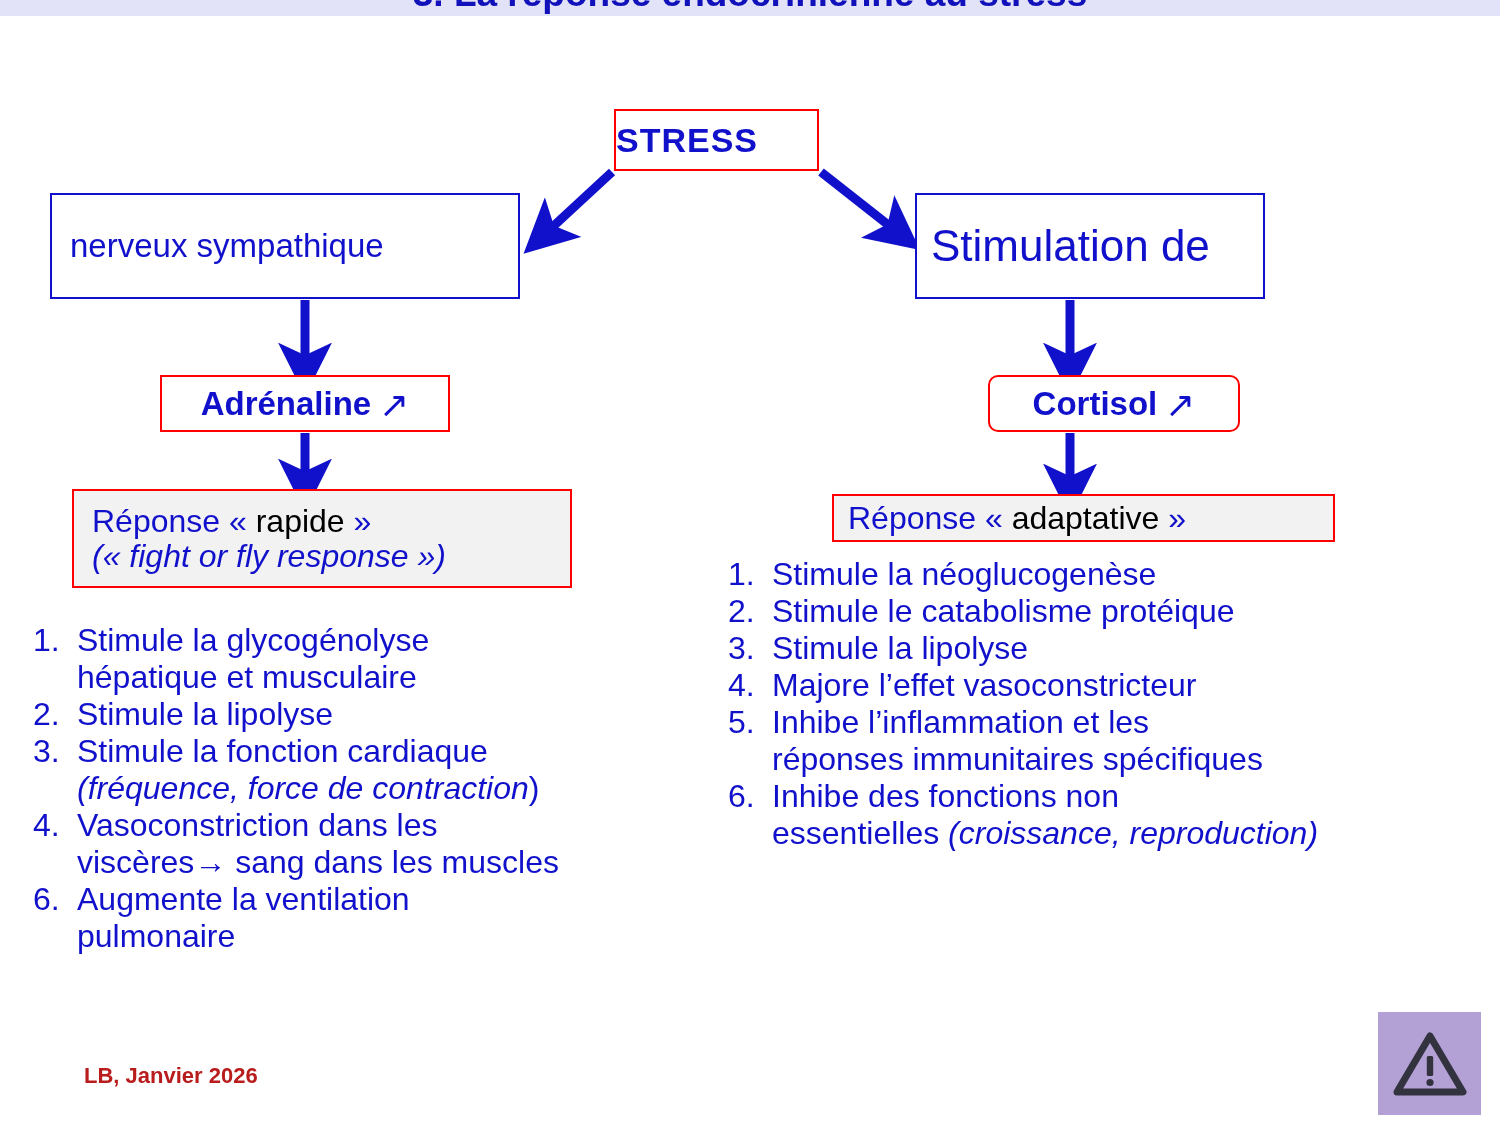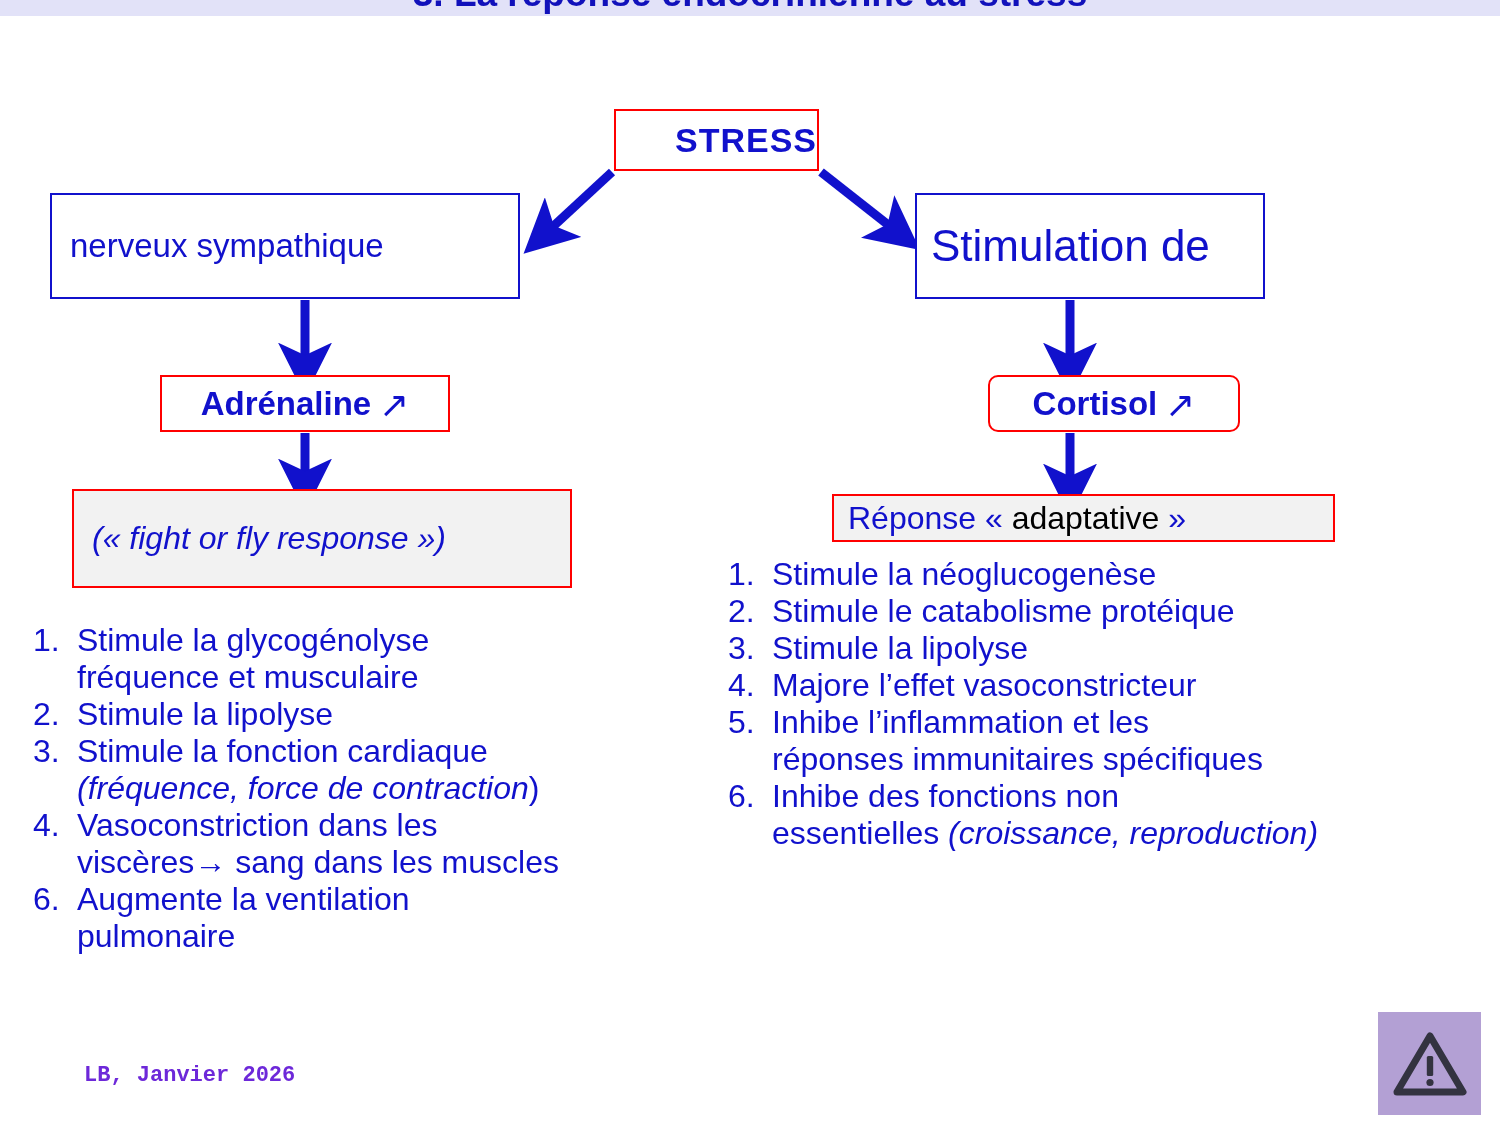--- a/index.html
+++ b/index.html
@@ -39,21 +39,21 @@
     display:flex;
     flex-direction:column;
     justify-content:center;
   }
   .box-red{border:2px solid #ff0000;}
   .box-blue{border:2px solid #1111cc;}
   .box-gray-fill{background:#f2f2f2;}
 
   #stress-box{
     left:614px;top:109px;width:205px;height:62px;
-    align-items:flex-end;
+    align-items:flex-start;
     font-size:34px;font-weight:bold;
     letter-spacing:1px;
   }
 
   #sympathique-box{
     left:50px;top:193px;width:470px;height:106px;
     padding:4px 0 4px 18px;
     font-size:33px;
   }
   #corticotrope-box{
@@ -120,24 +120,24 @@
     padding-left:44px;
     white-space:nowrap;
   }
 
   
   #arrow-layer{position:absolute;left:0;top:0;width:1500px;height:1125px;pointer-events:none;}
 
   
   #footer-note{
     position:absolute;left:84px;top:1063px;
-    font-family:Liberation Mono, monospace;
+    font-family:Liberation Sans, sans-serif;
     font-weight:bold;
     font-size:22px;
-    color:#6d28d9;
+    color:#b91c1c;
     white-space:nowrap;
   }
 
   
   #warning-badge{
     position:absolute;left:1378px;top:1012px;width:103px;height:103px;
     background:#b3a0d4;
     display:flex;align-items:center;justify-content:center;
   }
 </style>
@@ -189,33 +189,34 @@
     </span>
   </div>
 
   <div class="box box-red" id="cortisol-box">
     <span>
       <span>Cortisol</span><span class="updown">↗</span>
     </span>
   </div>
 
   <div class="box box-red box-gray-fill" id="reponse-rapide-box">
+    <div><span>Réponse « </span><span class="quoted-black">rapide</span><span> »</span></div>
     <div class="ital">(« fight or fly response »)</div>
   </div>
 
   <div class="box box-red box-gray-fill" id="reponse-adaptative-box">
     <div><span>Réponse « </span><span class="quoted-black">adaptative</span><span> »</span></div>
   </div>
 
   <div class="list" id="left-list">
       <div class="li">
         <span class="li-num">1.</span>
         <span class="li-text">Stimule la glycogénolyse</span>
       </div>
-      <div class="li-cont">fréquence et musculaire</div>
+      <div class="li-cont">hépatique et musculaire</div>
       <div class="li">
         <span class="li-num">2.</span>
         <span class="li-text">Stimule la lipolyse</span>
       </div>
       <div class="li">
         <span class="li-num">3.</span>
         <span class="li-text">Stimule la fonction cardiaque</span>
       </div>
       <div class="li-cont"><span class="ital">(fréquence, force de contraction</span><span>)</span></div>
       <div class="li">

